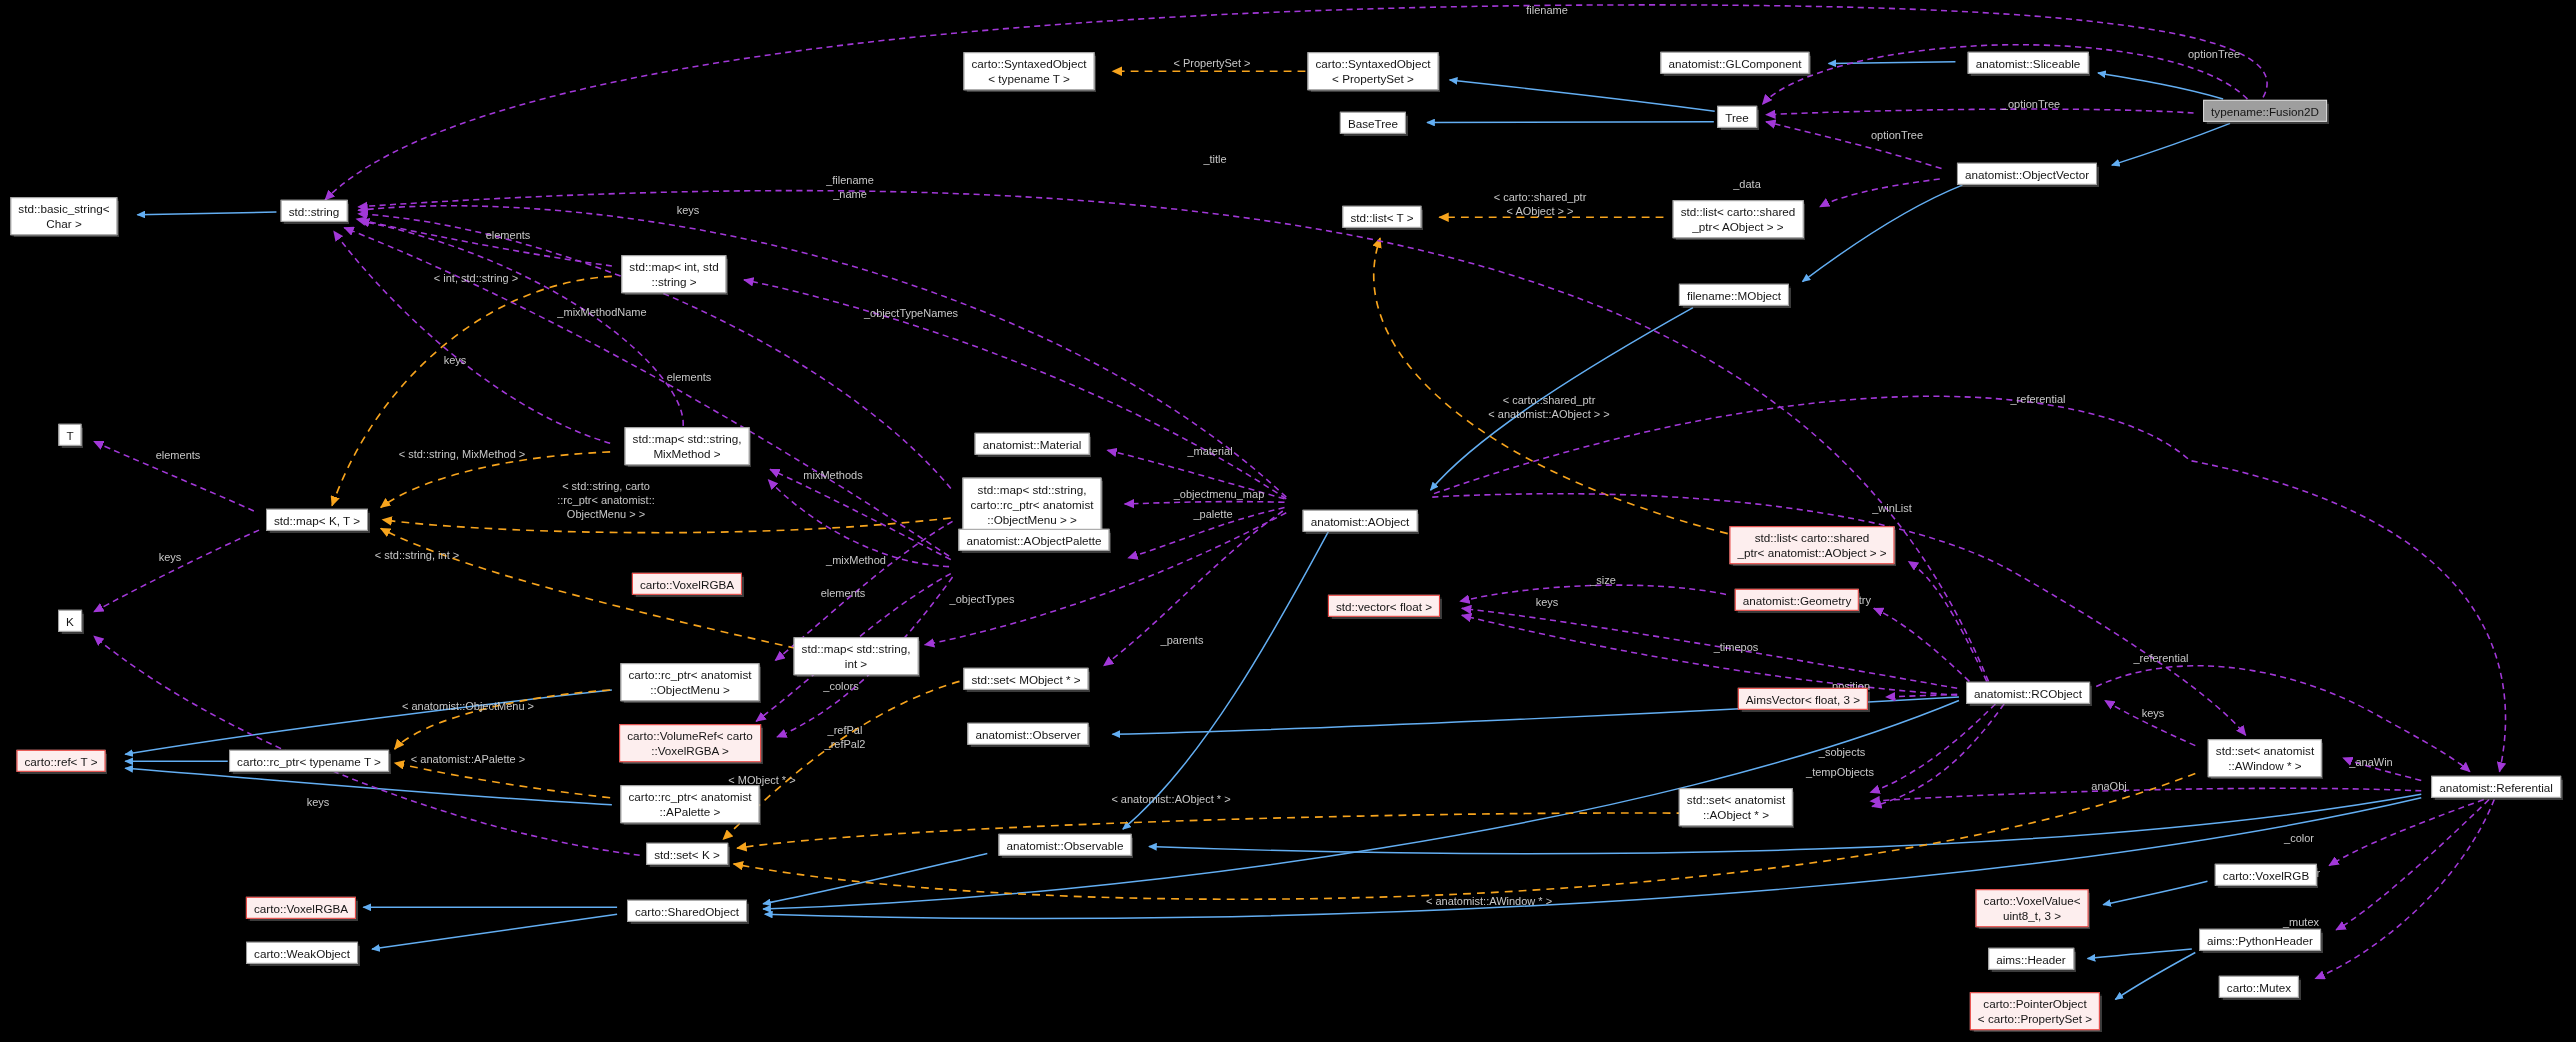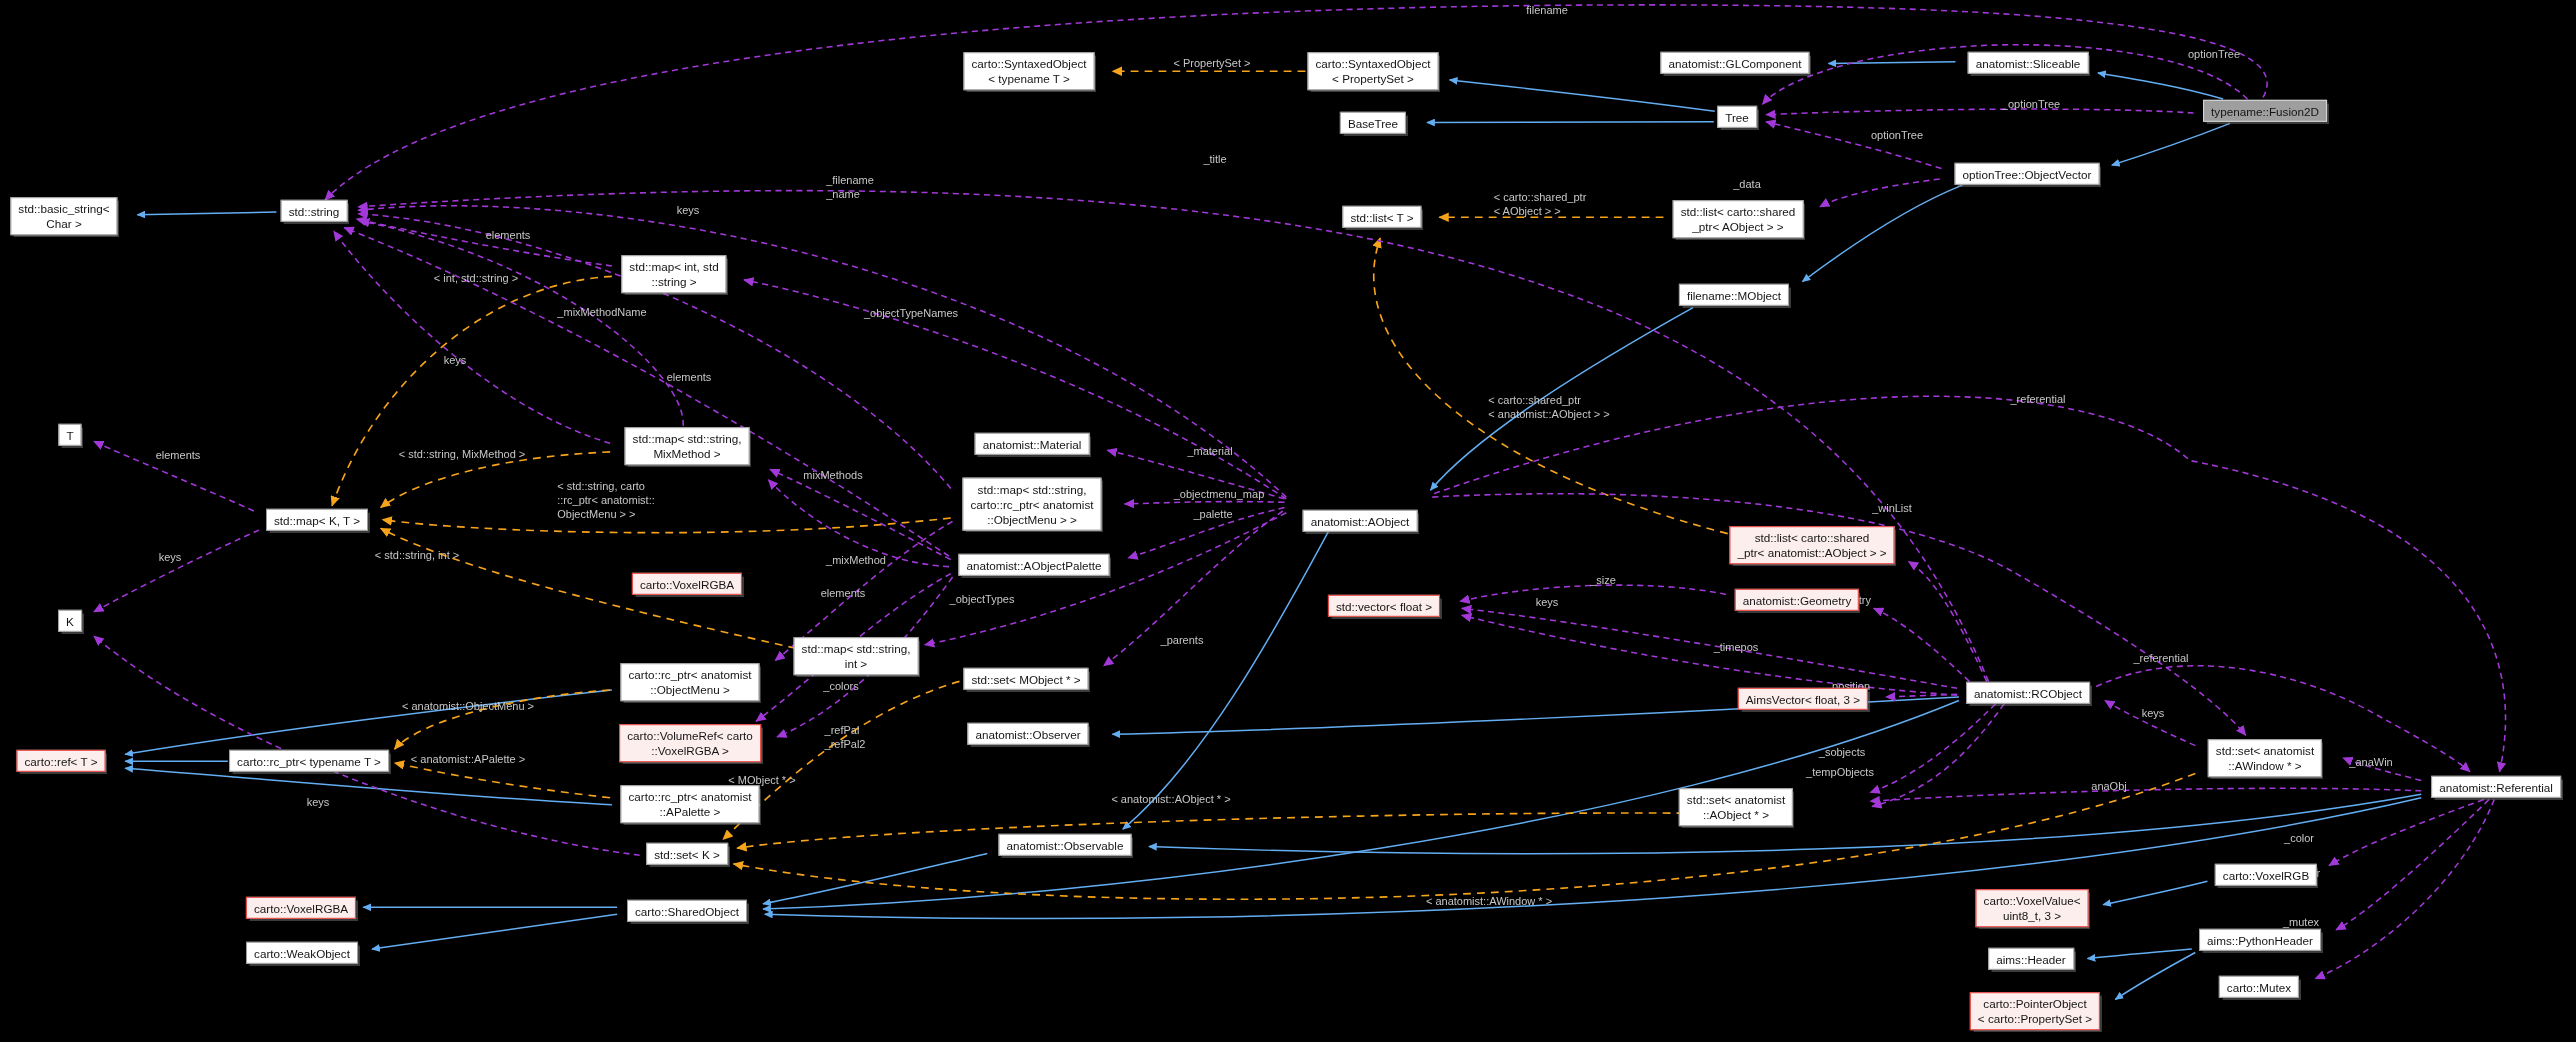--- a/index.html
+++ b/index.html
@@ -6,21 +6,21 @@
   #stage{position:relative;width:2576px;height:1042px;background:#000;overflow:hidden;
          font-family:"Liberation Sans",sans-serif;}
   #edges{position:absolute;left:0;top:0;width:2576px;height:1042px;}
   .node{position:absolute;transform:translate(-50%,-50%);background:#ffffff;
         border:0.9px solid #9a9a9a;color:#151515;font-size:11.7px;line-height:1.3;
         padding:2.6px 7px;text-align:center;white-space:pre-line;
         box-shadow:1.7px 1.7px 0.9px rgba(130,130,130,.45);cursor:pointer;z-index:3;}
   .node.red{border:1.7px solid #e53935;background:#fdeeee;}
   .node.hl{background:#9e9e9e;border:0.9px solid #d9d9d9;}
   .elabel{position:absolute;transform:translate(-50%,-50%);color:#c7c7c7;
-          font-size:11px;line-height:1.25;text-align:left;white-space:pre-line;z-index:2;}
+          font-size:11px;line-height:1.25;text-align:center;white-space:pre-line;z-index:2;}
   path.ei{stroke:#63aef2;stroke-width:1.7;fill:none;}
   path.eu{stroke:#a238d8;stroke-width:1.8;fill:none;stroke-dasharray:7 5;}
   path.et{stroke:#f7a41d;stroke-width:1.9;fill:none;stroke-dasharray:9 7;}
 </style>
 </head>
 <body>
 
 <div id="stage">
 
   <svg id="edges" viewBox="0 0 2964 1199">
@@ -125,37 +125,37 @@
   <div class="node" style="left:314px;top:211px">std::string</div>
   <div class="node" style="left:1029px;top:71px">carto::SyntaxedObject
 &lt; typename T &gt;</div>
   <div class="node" style="left:1373px;top:71px">carto::SyntaxedObject
 &lt; PropertySet &gt;</div>
   <div class="node" style="left:1735px;top:63px">anatomist::GLComponent</div>
   <div class="node" style="left:2028px;top:63px">anatomist::Sliceable</div>
   <div class="node hl" style="left:2265px;top:111px">typename::Fusion2D</div>
   <div class="node" style="left:1373px;top:123px">BaseTree</div>
   <div class="node" style="left:1737px;top:117px">Tree</div>
-  <div class="node" style="left:2027px;top:174px">optionTree::ObjectVector</div>
+  <div class="node" style="left:2027px;top:174px">anatomist::ObjectVector</div>
   <div class="node" style="left:1382px;top:217px">std::list&lt; T &gt;</div>
   <div class="node" style="left:1738px;top:219px">std::list&lt; carto::shared
 _ptr&lt; AObject &gt; &gt;</div>
   <div class="node" style="left:1734px;top:295px">filename::MObject</div>
   <div class="node" style="left:674px;top:274px">std::map&lt; int, std
 ::string &gt;</div>
   <div class="node" style="left:70px;top:435px">T</div>
   <div class="node" style="left:687px;top:446px">std::map&lt; std::string,
 MixMethod &gt;</div>
   <div class="node" style="left:317px;top:520px">std::map&lt; K, T &gt;</div>
   <div class="node" style="left:70px;top:621px">K</div>
   <div class="node" style="left:1032px;top:444px">anatomist::Material</div>
   <div class="node" style="left:1032px;top:504px">std::map&lt; std::string,
 carto::rc_ptr&lt; anatomist
 ::ObjectMenu &gt; &gt;</div>
-  <div class="node" style="left:1034px;top:565px">anatomist::AObjectPalette</div>
+  <div class="node" style="left:1034px;top:540px">anatomist::AObjectPalette</div>
   <div class="node" style="left:1360px;top:521px">anatomist::AObject</div>
   <div class="node red" style="left:687px;top:584px">carto::VoxelRGBA</div>
   <div class="node" style="left:856px;top:656px">std::map&lt; std::string,
 int &gt;</div>
   <div class="node" style="left:690px;top:682px">carto::rc_ptr&lt; anatomist
 ::ObjectMenu &gt;</div>
   <div class="node red" style="left:690px;top:743px">carto::VolumeRef&lt; carto
 ::VoxelRGBA &gt;</div>
   <div class="node" style="left:690px;top:804px">carto::rc_ptr&lt; anatomist
 ::APalette &gt;</div>

